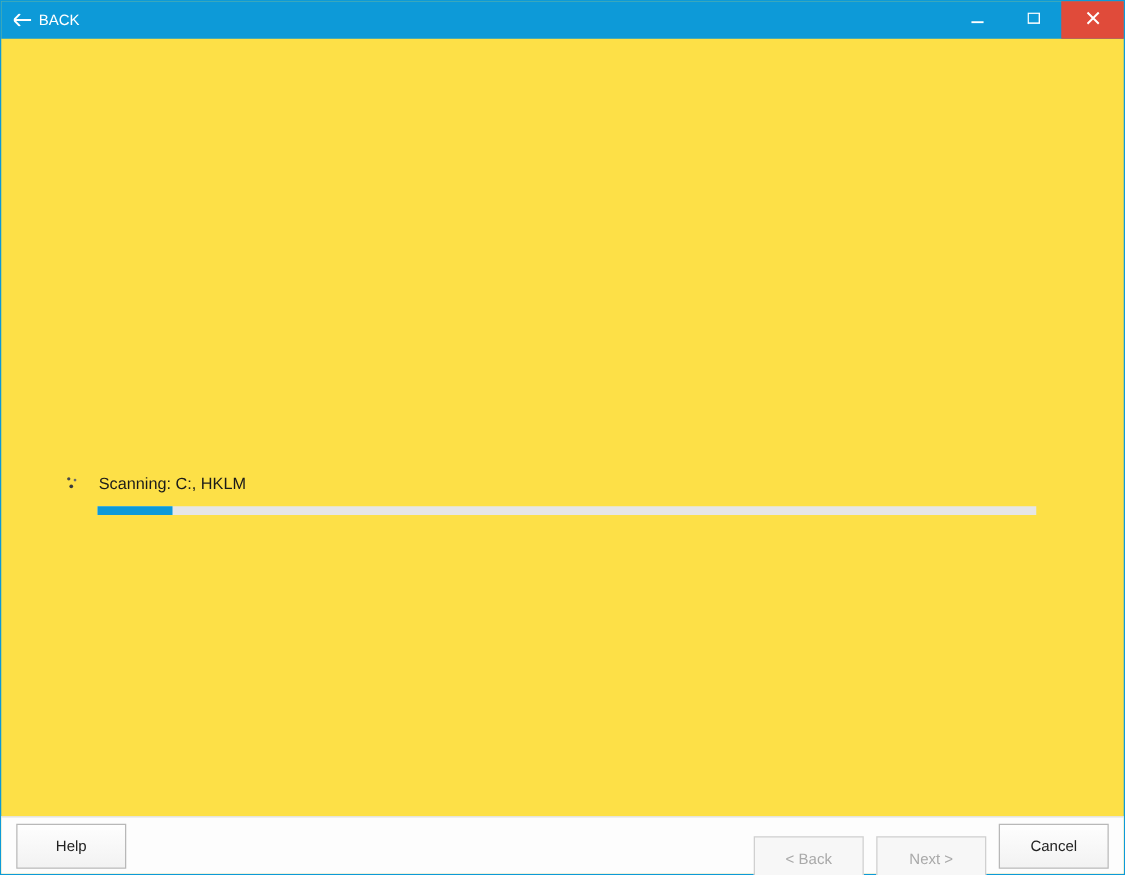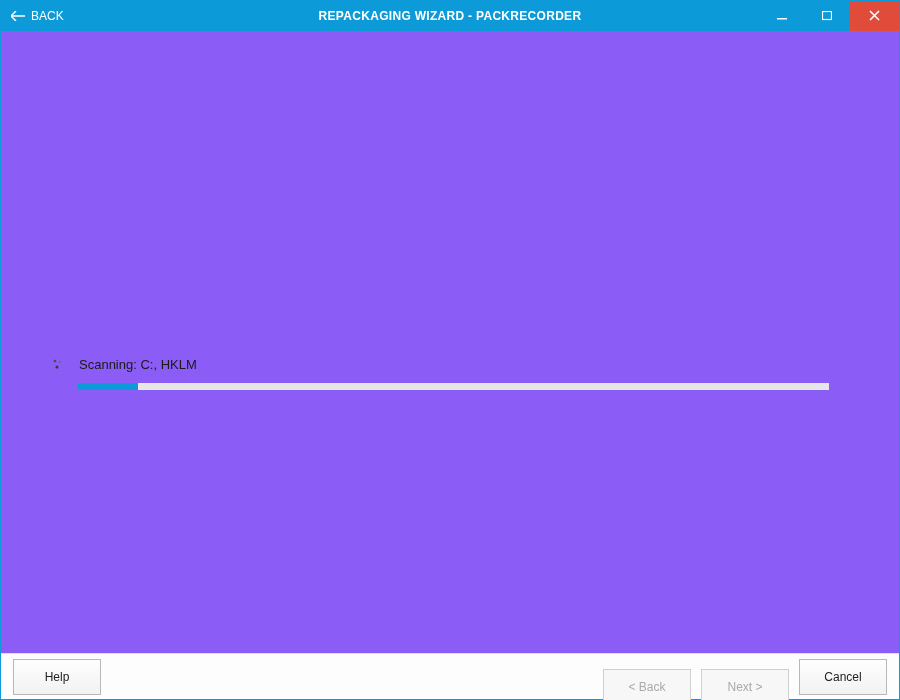--- a/index.html
+++ b/index.html
@@ -1,21 +1,22 @@
 <!DOCTYPE html>
 <html><head>
 <meta charset="utf-8">
 <style>
   * { box-sizing: border-box; margin: 0; padding: 0; }
   html, body { width: 900px; height: 700px; font-family: "Segoe UI", Arial, sans-serif; overflow: hidden; }
   .window {
     width: 900px; height: 700px;
     border: 1px solid #0d9ad8;
     display: flex; flex-direction: column;
-    background: #8b5cf6;
+    background: #fde047;
+    gap: 22px;
   }
   .titlebar {
     height: 30px;
     background: #0d9ad8;
     display: flex; align-items: center;
     color: #ffffff;
     position: relative;
     flex-shrink: 0;
   }
   .back-group {
@@ -112,21 +113,20 @@
 
   <div class="titlebar">
     <div class="back-group">
       <span class="back-arrow">
         <svg width="14" height="10" viewBox="0 0 14 10">
           <path d="M5 0 L0 5 L5 10 M0 5 L14 5" stroke="#ffffff" stroke-width="1.5" fill="none"></path>
         </svg>
       </span>
       <span>BACK</span>
     </div>
-    <div class="title-center">REPACKAGING WIZARD - PACKRECORDER</div>
     <div class="win-controls">
       <div class="win-btn">
         <span>
           <svg width="10" height="10" viewBox="0 0 10 10">
               <rect x="0" y="7" width="10" height="1.5" fill="#fff"></rect>
             </svg>
         </span>
       </div>
       <div class="win-btn">
         <span>

